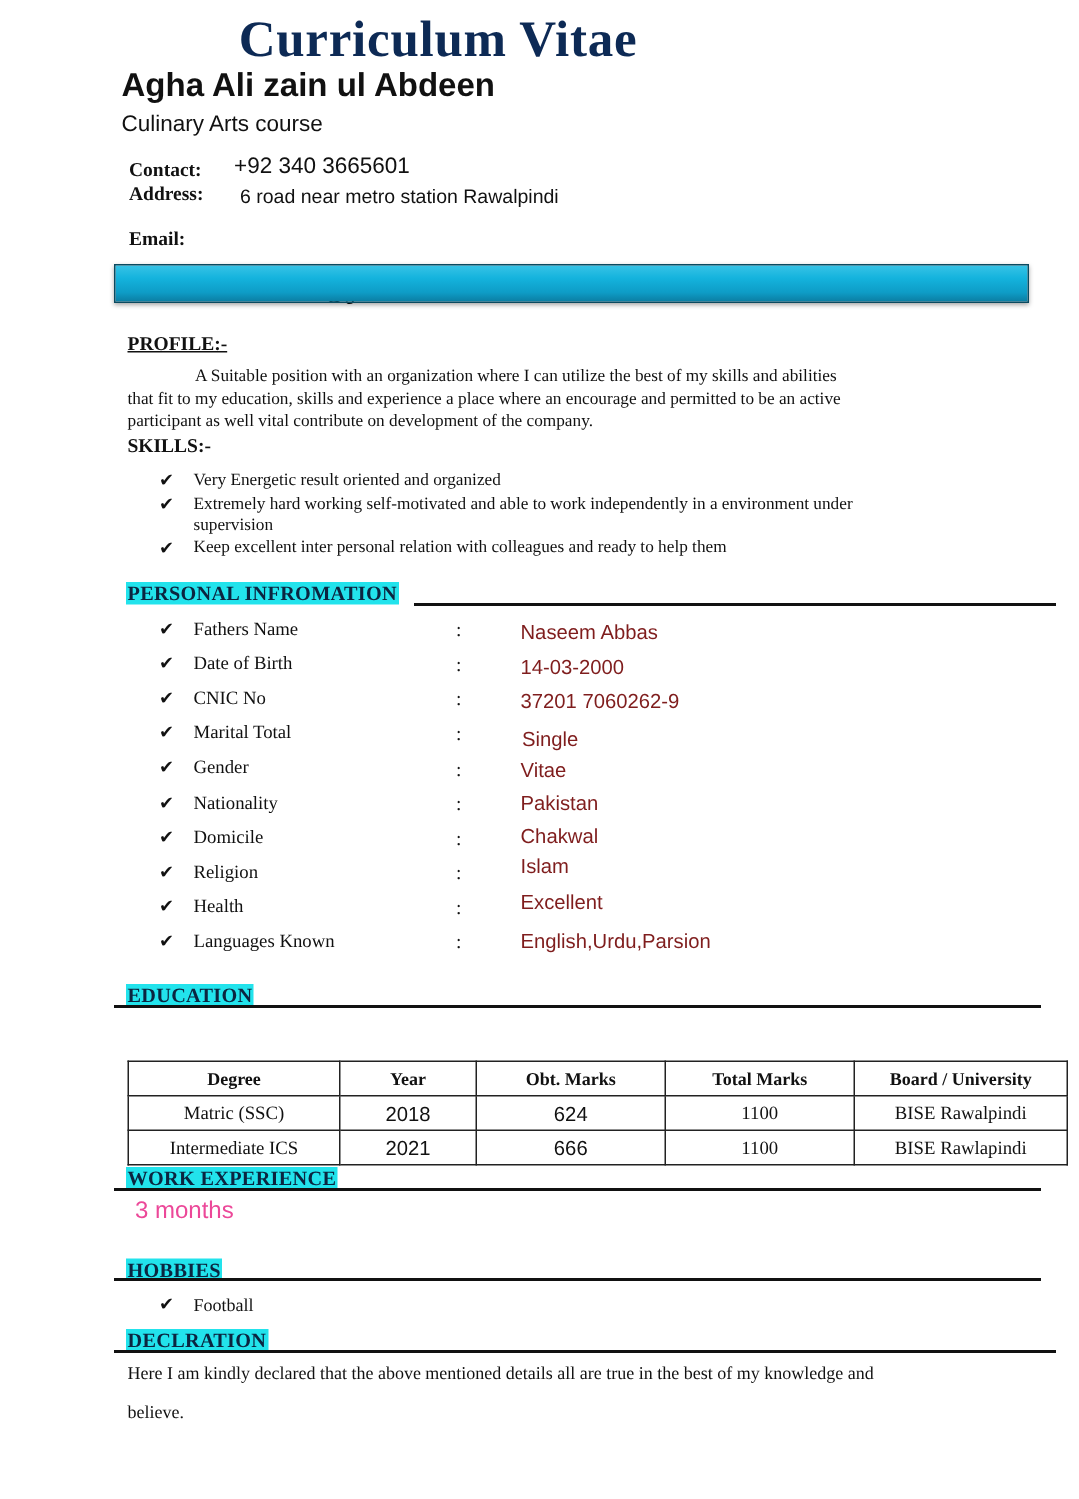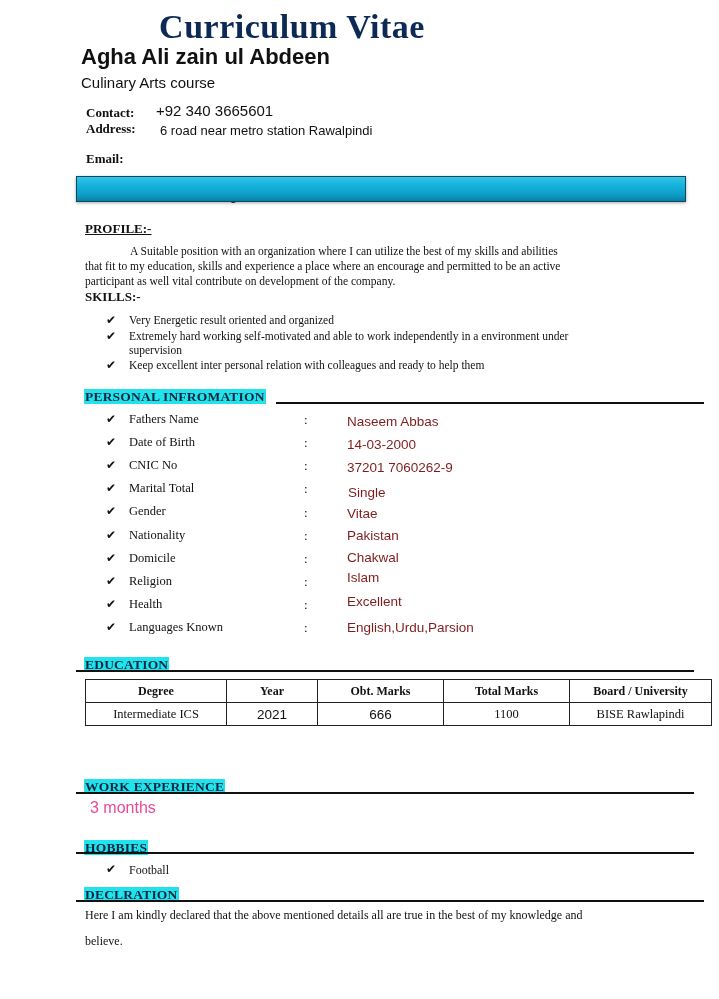--- a/index.html
+++ b/index.html
@@ -23,21 +23,21 @@
   .hl-head { font-family: "Liberation Serif", serif; font-weight: bold; font-size: 13.5px; color: #0b2540; background: #22e3ec; padding: 0 1px; letter-spacing: 0.2px; }
   .rule { height: 2px; background: #111; }
 
   .skill { font-family: "Liberation Serif", serif; font-size: 11.5px; color: #111; line-height: 14px; }
   .check { position: absolute; font-size: 12px; font-family: "DejaVu Sans", sans-serif; color: #111; }
 
   .pi-label { font-family: "Liberation Serif", serif; font-size: 12.5px; color: #111; }
   .pi-colon { font-family: "Liberation Serif", serif; font-size: 13px; color: #111; }
   .pi-value { font-family: "Liberation Sans", sans-serif; font-size: 13.5px; color: #7f1d1d; }
 
-  table.edu { position: absolute; left: 85px; top: 679px; width: 627px; border-collapse: collapse; }
+  table.edu { position: absolute; left: 85px; top: 707px; width: 627px; border-collapse: collapse; }
   table.edu th, table.edu td { border: 1.5px solid #222; text-align: center; height: 22px; padding: 0; }
   table.edu th { font-family: "Liberation Serif", serif; font-weight: bold; font-size: 12px; color: #111; }
   table.edu td { font-size: 12.5px; color: #111; }
   table.edu td.s { font-family: "Liberation Serif", serif; }
   table.edu td.n { font-family: "Liberation Sans", sans-serif; font-size: 13.5px; }
 </style>
 </head>
 <body>
 
 <div class="abs cv-title">Curriculum Vitae</div>
@@ -156,20 +156,27 @@
     <tr>
       <th style="width:140px;">Degree</th>
       <th style="width:90px;">Year</th>
       <th style="width:125px;">Obt. Marks</th>
       <th style="width:125px;">Total Marks</th>
       <th>Board / University</th>
     </tr>
   </thead>
   <tbody>
     <tr>
+      <td class="s">Matric (SSC)</td>
+      <td class="n">2018</td>
+      <td class="n">624</td>
+      <td class="s">1100</td>
+      <td class="s">BISE Rawalpindi</td>
+    </tr>
+    <tr>
       <td class="s">Intermediate ICS</td>
       <td class="n">2021</td>
       <td class="n">666</td>
       <td class="s">1100</td>
       <td class="s">BISE Rawlapindi</td>
     </tr>
   </tbody>
 </table>
 
 <div class="abs" style="left:84px; top:777px;">

